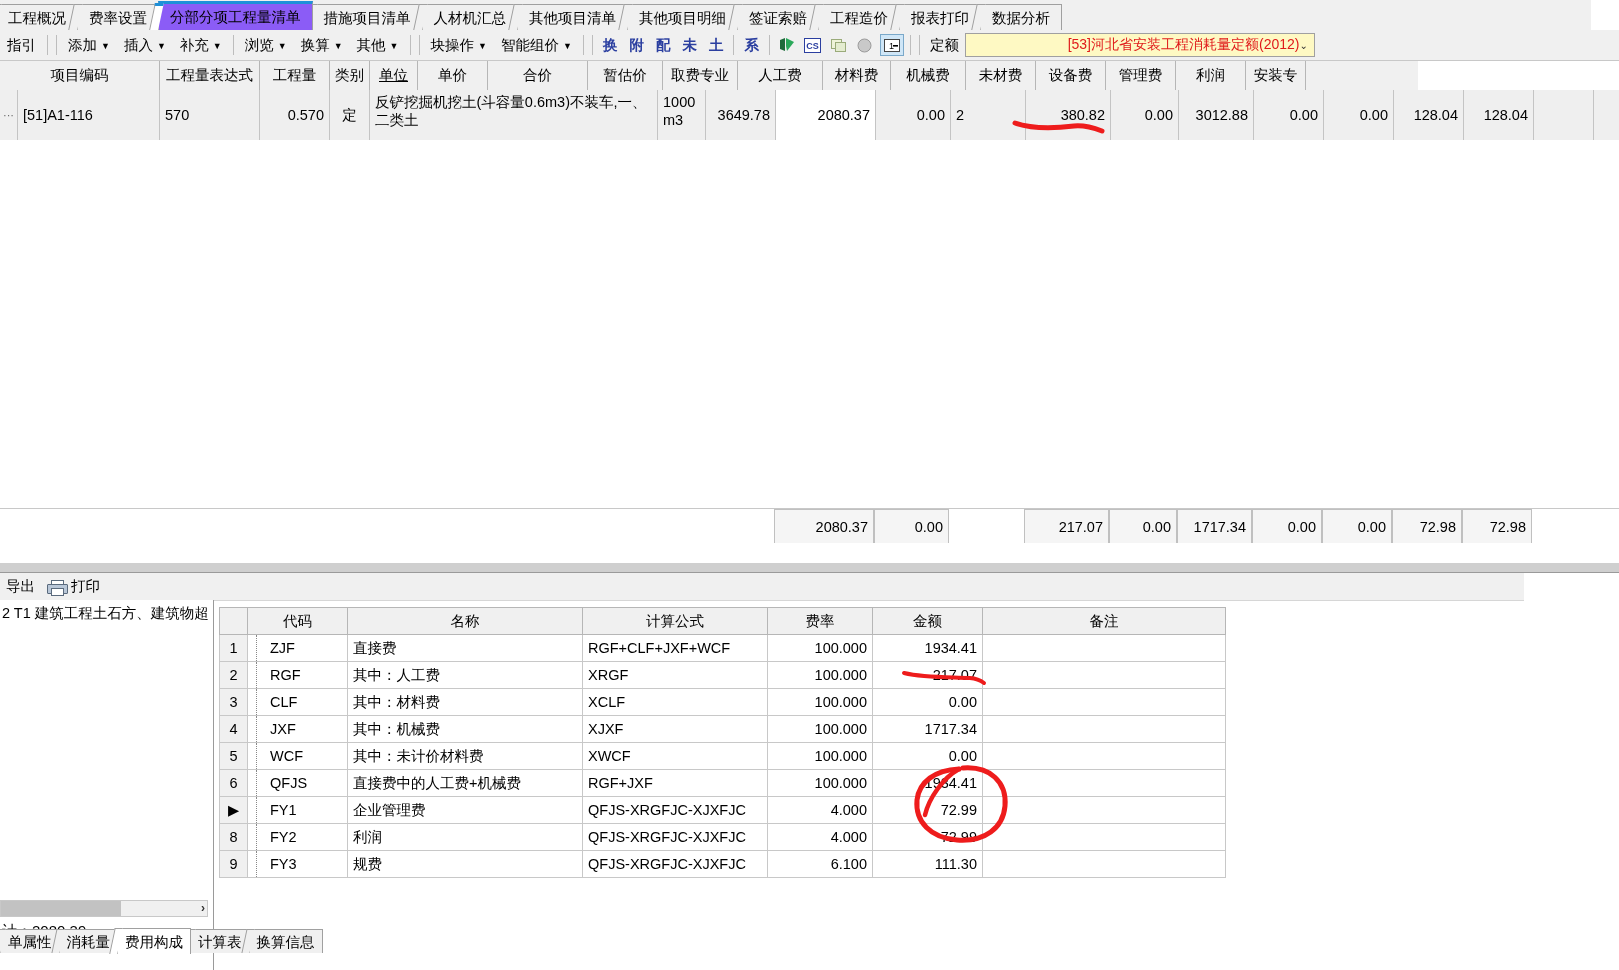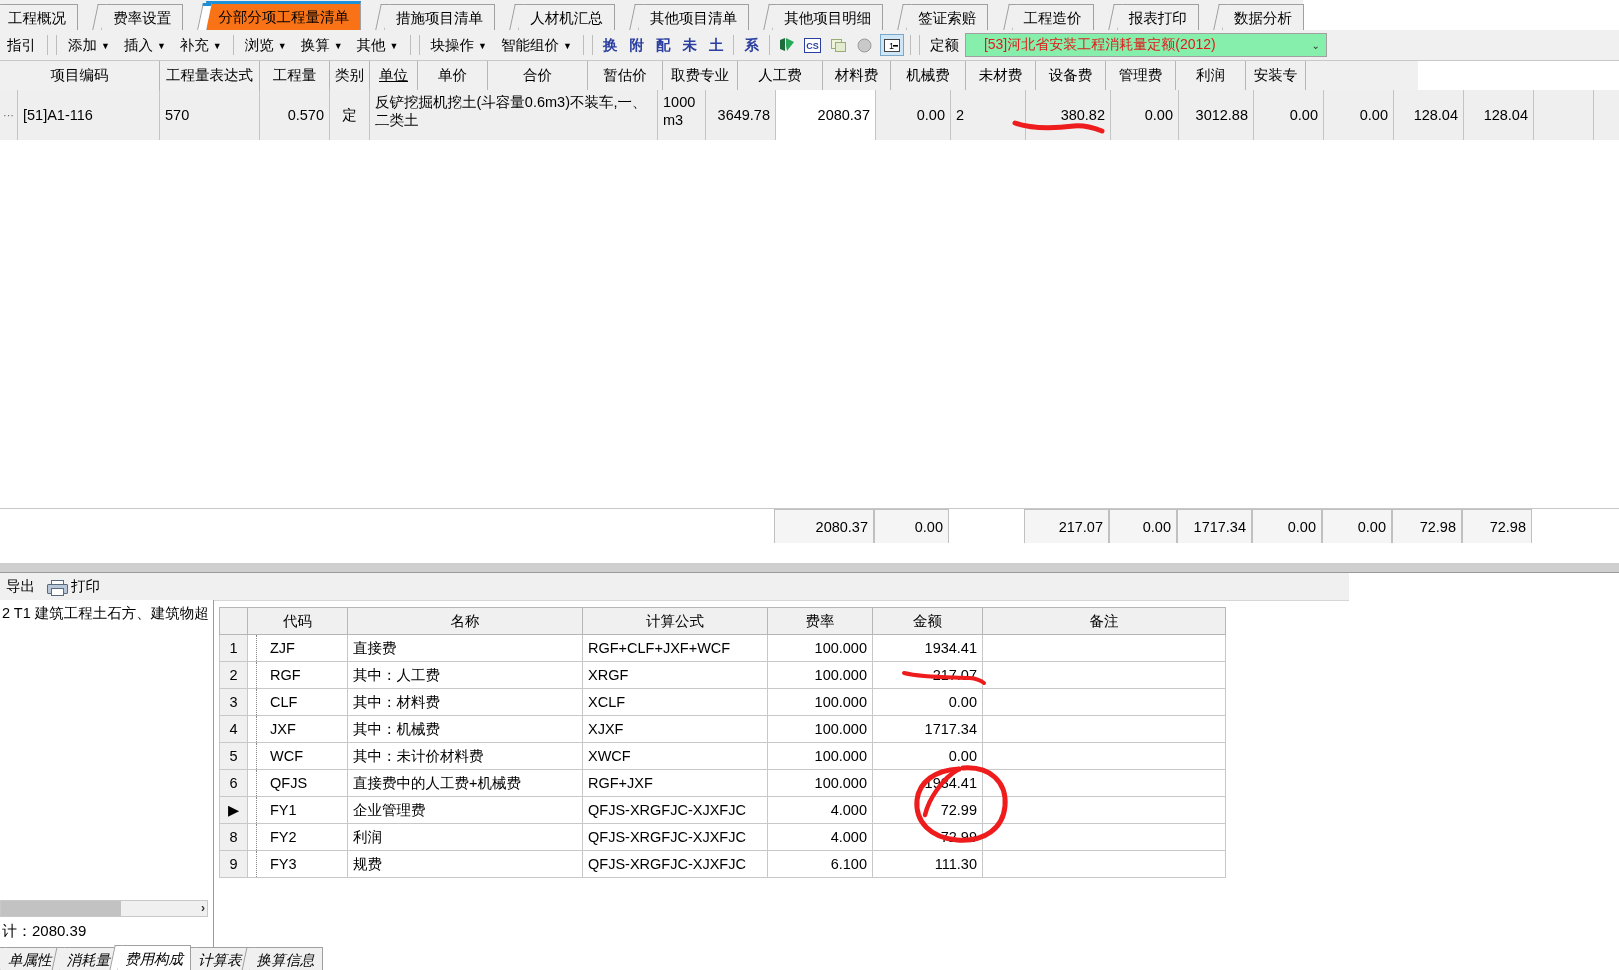--- a/index.html
+++ b/index.html
@@ -7,24 +7,24 @@
     width:1619px;height:970px;overflow:hidden;
     background:#ffffff;
     font-family:"Liberation Sans","DejaVu Sans",sans-serif;
     font-size:14px;color:#000;
     -webkit-font-smoothing:none;
   }
   .app{position:relative;width:1619px;height:970px;}
 
   
   .tabstrip{
-    position:absolute;left:0;top:0;width:1303px;height:30px;
+    position:absolute;left:0;top:0;width:1591px;height:30px;
     background:#f0f0f0;
     border-bottom:2px solid #ef4444;
-    display:flex;align-items:flex-end;justify-content:space-between;
+    display:flex;align-items:flex-end;
   }
   .tab{
     position:relative;
     height:26px;line-height:26px;
     padding:0 11px;
     background:#f0f0f0;
     border:1px solid #a0a0a0;
     border-bottom:none;
     border-radius:0;
     font-size:14.5px;
@@ -33,21 +33,21 @@
     transform:skewX(0deg);
     box-sizing:border-box;
   }
   .tab::before{
     content:"";position:absolute;left:-7px;top:-1px;bottom:0;width:8px;
     background:#f0f0f0;border-left:1px solid #a0a0a0;
     transform:skewX(-12deg);
     border-top:1px solid #a0a0a0;
   }
   .tab.active{
-    background:#f97316;height:29px;line-height:27px;z-index:5;
+    background:#8b5cf6;height:29px;line-height:27px;z-index:5;
     border-top:3px solid #1e90d8;
   }
   .tab.active::before{background:#ffffff;border-top:3px solid #1e90d8;}
   .tab.first{margin-left:-4px;}
 
   
   .toolbar{
     position:absolute;left:0;top:30px;width:1619px;height:30px;
     background:#f0f0f0;border-bottom:1px solid #c8c8c8;
     display:flex;align-items:center;
@@ -57,23 +57,23 @@
   .tb-caret{font-size:9px;margin-left:4px;position:relative;top:-1px;}
   .tb-sep{width:1px;height:20px;background:#bdbdbd;margin:0 4px;}
   .tb-blue{color:#2b3fa0;font-weight:bold;padding:2px 6px;}
   .tb-ico{
     width:22px;height:20px;margin:0 2px;display:flex;align-items:center;
     justify-content:center;font-size:12px;
   }
   .tb-ico.sel{background:#cfe6f7;border:1px solid #7aa8c9;}
   .tb-label{padding:2px 6px;}
   .deselect{
-    flex:1;height:22px;margin-right:8px;background:#86efac;border:1px solid #a0a0a0;
-    display:flex;align-items:center;justify-content:space-between;
-    min-width:200px;max-width:348px;padding-left:12px;
+    flex:1;height:22px;margin-right:8px;background:#fef9c3;border:1px solid #a0a0a0;
+    display:flex;align-items:center;justify-content:flex-end;
+    min-width:200px;max-width:348px;
   }
   .deselect .val{color:#e01b1b;font-size:14px;padding-left:6px;white-space:nowrap;overflow:hidden;}
   .deselect .arrow{font-size:10px;padding-right:6px;color:#333;}
 
   
   .grid-head{
     position:absolute;left:0;top:61px;width:1418px;height:29px;
     background:#f0f0f0;border-bottom:1px solid #9a9a9a;
     display:flex;font-size:14.5px;
   }
@@ -120,21 +120,21 @@
   .splitter{
     position:absolute;left:0;top:563px;width:1619px;height:9px;background:#cfcfcf;
   }
 
   
   .bottom{
     position:absolute;left:0;top:572px;width:1619px;height:398px;background:#ffffff;
     border-top:1px solid #9a9a9a;
   }
   .bt-toolbar{
-    position:absolute;left:0;top:0;width:1349px;height:27px;background:#f0f0f0;
+    position:absolute;left:0;top:0;width:1524px;height:27px;background:#f0f0f0;
     display:flex;align-items:center;font-size:14.5px;border-bottom:1px solid #d6d6d6;
   }
   .bt-toolbar .it{display:flex;align-items:center;padding:0 6px;}
   .printer{
     width:19px;height:14px;margin-right:5px;position:relative;display:inline-block;
   }
   .printer .body{position:absolute;left:0;top:4px;width:19px;height:8px;background:#b9c7d8;border:1px solid #5a6a7d;border-radius:1px;}
   .printer .top{position:absolute;left:4px;top:0;width:11px;height:5px;background:#fff;border:1px solid #5a6a7d;}
   .printer .out{position:absolute;left:4px;top:8px;width:11px;height:6px;background:#fff;border:1px solid #5a6a7d;}
 
@@ -145,21 +145,21 @@
   .tree-item{padding:4px 2px 4px 2px;white-space:nowrap;overflow:hidden;}
   .hscroll{
     position:absolute;left:0;bottom:54px;width:208px;height:17px;background:#f0f0f0;
     border:1px solid #c8c8c8;box-sizing:border-box;
   }
   .hscroll .thumb{position:absolute;left:0;top:0;width:120px;height:15px;background:#c2c2c2;}
   .hscroll .right{position:absolute;right:2px;top:0;height:15px;line-height:15px;font-size:12px;font-weight:bold;color:#333;}
   .sumline{position:absolute;left:0;bottom:30px;font-size:15px;padding-left:2px;white-space:nowrap;}
 
   .bottabs{
-    position:absolute;left:0;bottom:0;width:420px;height:28px;display:flex;align-items:flex-end;font-style:italic;
+    position:absolute;left:0;bottom:16px;width:420px;height:28px;display:flex;align-items:center;
   }
   .btab{
     height:24px;line-height:24px;padding:0 7px;font-size:14.5px;
     background:#f0f0f0;border:1px solid #a0a0a0;border-bottom:none;white-space:nowrap;
     margin-right:-1px;box-sizing:border-box;position:relative;
   }
   .btab::before{
     content:"";position:absolute;left:-6px;top:-1px;bottom:0;width:7px;
     background:#f0f0f0;border-left:1px solid #a0a0a0;border-top:1px solid #a0a0a0;
     transform:skewX(-12deg);

